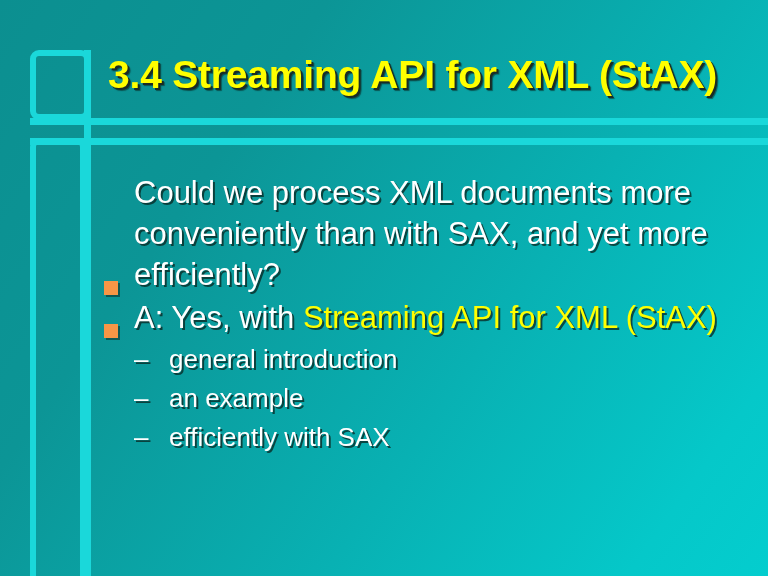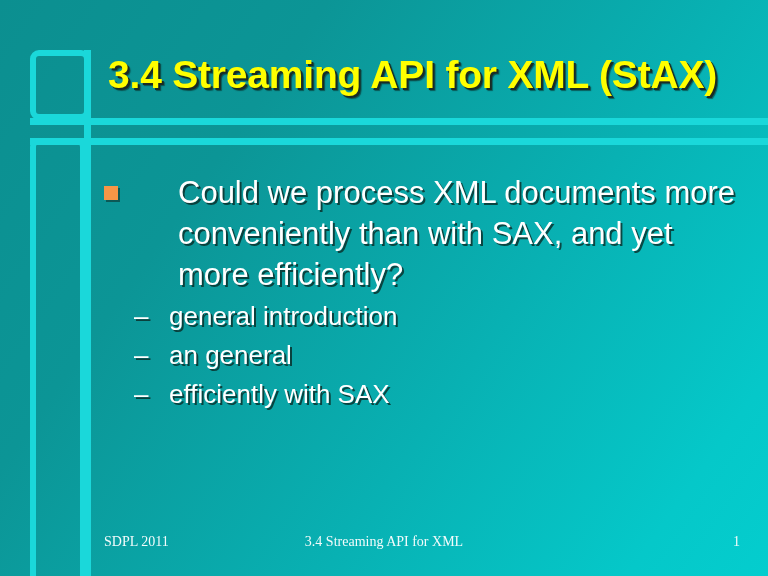--- a/index.html
+++ b/index.html
@@ -80,23 +80,22 @@
   }
 
   
   .body {
     position: absolute;
     left: 104px; top: 172px;
     width: 640px;
   }
   .bullet-row {
     display: flex;
-    align-items: flex-start;
+    align-items: flex-end;
     margin-bottom: 2px;
-    gap: 44px;
   }
   .bullet-marker {
     flex: 0 0 auto;
     width: 14px; height: 14px;
     background: #f79646;
     margin-top: 14px;
     margin-right: 16px;
     box-shadow: 2px 2px 0 rgba(12,40,35,0.55);
   }
   .bullet-text {
@@ -159,37 +158,36 @@
 
   <div class="title">3.4 Streaming API for XML (StAX)</div>
 
   <div class="body">
 
     <div class="bullet-row">
       <div class="bullet-marker"></div>
       <div class="bullet-text"><span>Could we process XML documents more conveniently than with SAX, and yet more efficiently?</span></div>
     </div>
 
+    <div class="bullet-row">
+      <div class="bullet-marker"></div>
+      <div class="bullet-text"><span>A: Yes, with </span><span class="hl-yellow">Streaming API for XML (StAX)</span></div>
+    </div>
 
     <div class="sub-row">
       <div class="sub-dash">–</div>
       <div class="sub-text">general introduction</div>
     </div>
 
     <div class="sub-row">
       <div class="sub-dash">–</div>
-      <div class="sub-text">an general</div>
+      <div class="sub-text">an example</div>
     </div>
 
     <div class="sub-row">
       <div class="sub-dash">–</div>
       <div class="sub-text">efficiently with SAX</div>
     </div>
 
   </div>
 
-  <div class="footer">
-    <div class="footer-left">SDPL 2011</div>
-    <div class="footer-center">3.4 Streaming API for XML</div>
-    <div class="footer-right">1</div>
-  </div>
 
 </div>
 
 </body></html>

